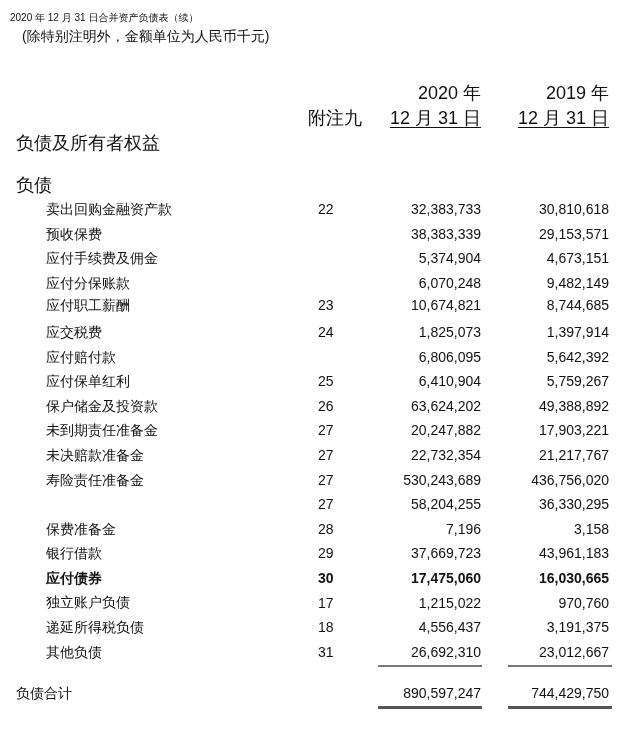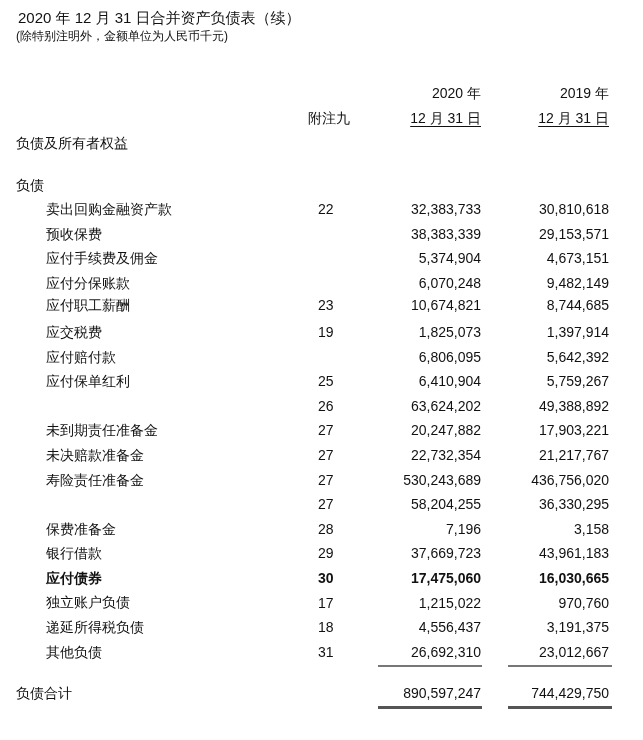--- a/index.html
+++ b/index.html
@@ -1,23 +1,23 @@
 <!DOCTYPE html>
 <html><head>
   <meta charset="utf-8">
   <style>
     html, body { margin: 0; padding: 0; background: #ffffff; }
     body {
       width: 643px; height: 740px; position: relative; overflow: hidden;
       font-family: "Liberation Sans", "DejaVu Sans", sans-serif;
       color: #111111; font-size: 14px;
     }
-    .title { position: absolute; left: 18px; top: 8px; font-size: 15px; line-height: 20px; }
-    .subtitle { position: absolute; left: 16px; top: 27px; font-size: 12px; line-height: 18px; }
-    .hdr { position: absolute; font-size: 14px; line-height: 18px; white-space: nowrap; }
+    .title { position: absolute; left: 10px; top: 8px; font-size: 10px; line-height: 20px; }
+    .subtitle { position: absolute; left: 22px; top: 27px; font-size: 14px; line-height: 18px; }
+    .hdr { position: absolute; font-size: 18px; line-height: 18px; white-space: nowrap; }
     .hdr.right { text-align: right; }
     .u { text-decoration: underline; text-underline-offset: 3px; }
     .row { position: absolute; left: 0; width: 643px; height: 24px; line-height: 18px; }
     .row .label { position: absolute; white-space: nowrap; }
     .row .note { position: absolute; left: 318px; width: 20px; text-align: left; }
     .row .v1 { position: absolute; right: 162px; text-align: right; white-space: nowrap; }
     .row .v2 { position: absolute; right: 34px; text-align: right; white-space: nowrap; }
     .line { position: absolute; height: 2px; background: #777777; }
     .dline { position: absolute; height: 3px; background: #555555; }
   </style>
@@ -62,37 +62,38 @@
       <span class="v2">9,482,149</span>
     </div>
     <div class="row" style="top: 280px; margin-top: 16px;">
       <span class="label" style="left:46px;">应付职工薪酬</span>
       <span class="note">23</span>
       <span class="v1">10,674,821</span>
       <span class="v2">8,744,685</span>
     </div>
     <div class="row" style="top: 323px;">
       <span class="label" style="left:46px;">应交税费</span>
-      <span class="note">19</span>
+      <span class="note">24</span>
       <span class="v1">1,825,073</span>
       <span class="v2">1,397,914</span>
     </div>
     <div class="row" style="top: 348px;">
       <span class="label" style="left:46px;">应付赔付款</span>
       <span class="note"></span>
       <span class="v1">6,806,095</span>
       <span class="v2">5,642,392</span>
     </div>
     <div class="row" style="top: 372px;">
       <span class="label" style="left:46px;">应付保单红利</span>
       <span class="note">25</span>
       <span class="v1">6,410,904</span>
       <span class="v2">5,759,267</span>
     </div>
     <div class="row" style="top: 397px;">
+      <span class="label" style="left:46px;">保户储金及投资款</span>
       <span class="note">26</span>
       <span class="v1">63,624,202</span>
       <span class="v2">49,388,892</span>
     </div>
     <div class="row" style="top: 421px;">
       <span class="label" style="left:46px;">未到期责任准备金</span>
       <span class="note">27</span>
       <span class="v1">20,247,882</span>
       <span class="v2">17,903,221</span>
     </div>

